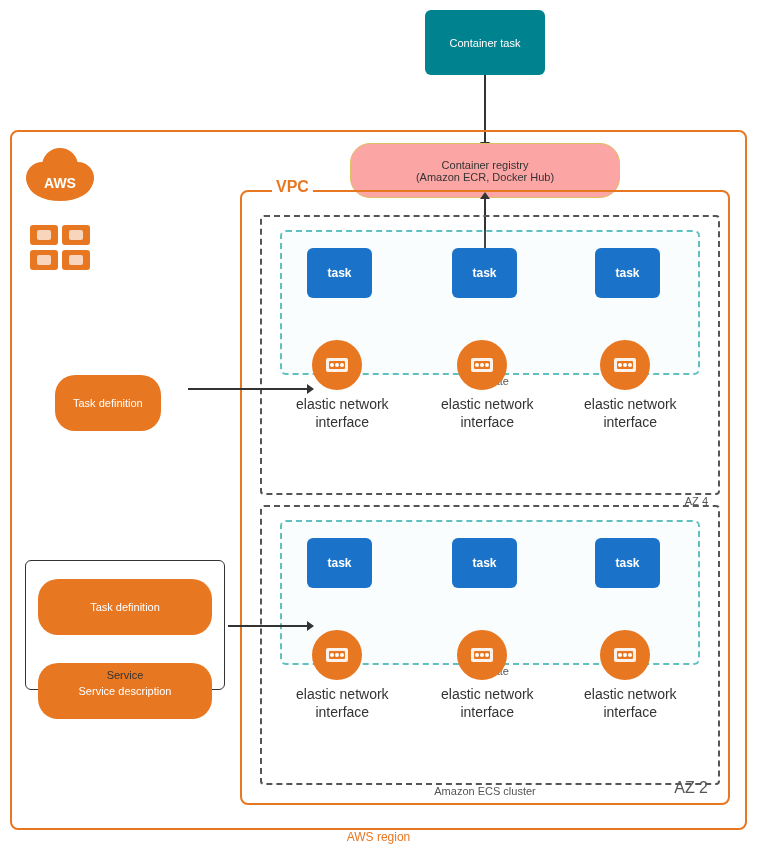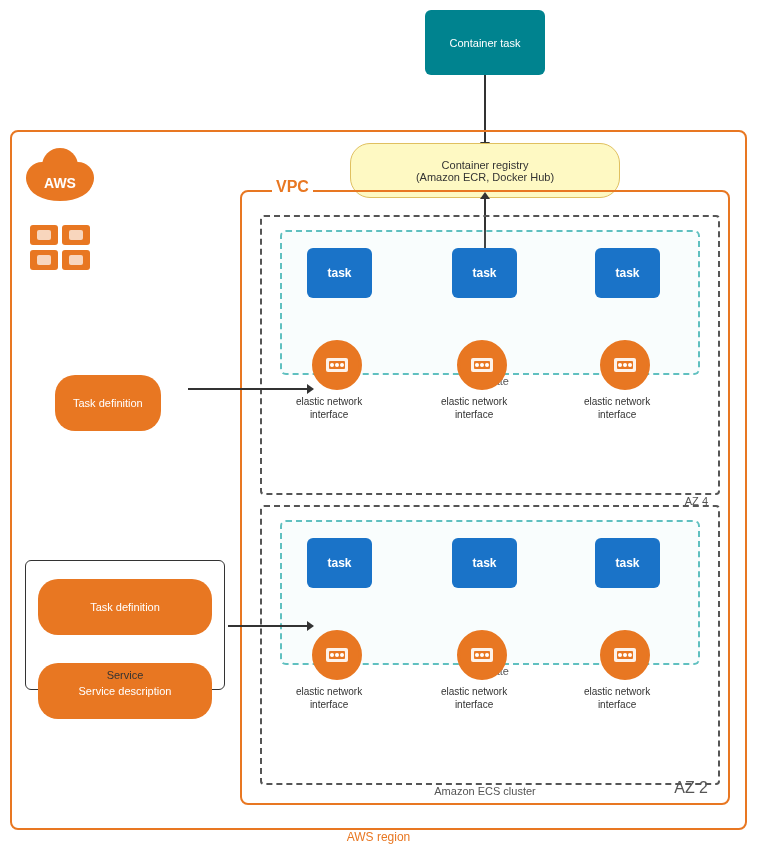--- a/index.html
+++ b/index.html
@@ -86,21 +86,21 @@
       text-align: center;
     }
 
     
     .container-registry-box {
       position: absolute;
       top: 143px;
       left: 350px;
       width: 270px;
       height: 55px;
-      background: #fef9c3;
+      background: #fca5a5;
       border: 1px solid #E0C060;
       border-radius: 20px;
       display: flex;
       align-items: center;
       justify-content: center;
       font-size: 11px;
       text-align: center;
       color: #333;
     }
 
@@ -247,21 +247,21 @@
       overflow: hidden;
     }
     .eni-icon svg {
       width: 30px;
       height: 30px;
     }
     .eni-label {
       position: absolute;
       text-align: center;
       color: #333;
-      font-size: 10px;
+      font-size: 14px;
       line-height: 1.3;
     }
 
     
     .task-def-pill {
       position: absolute;
       background: #E87722;
       color: white;
       border-radius: 20px;
       padding: 22px 18px;

